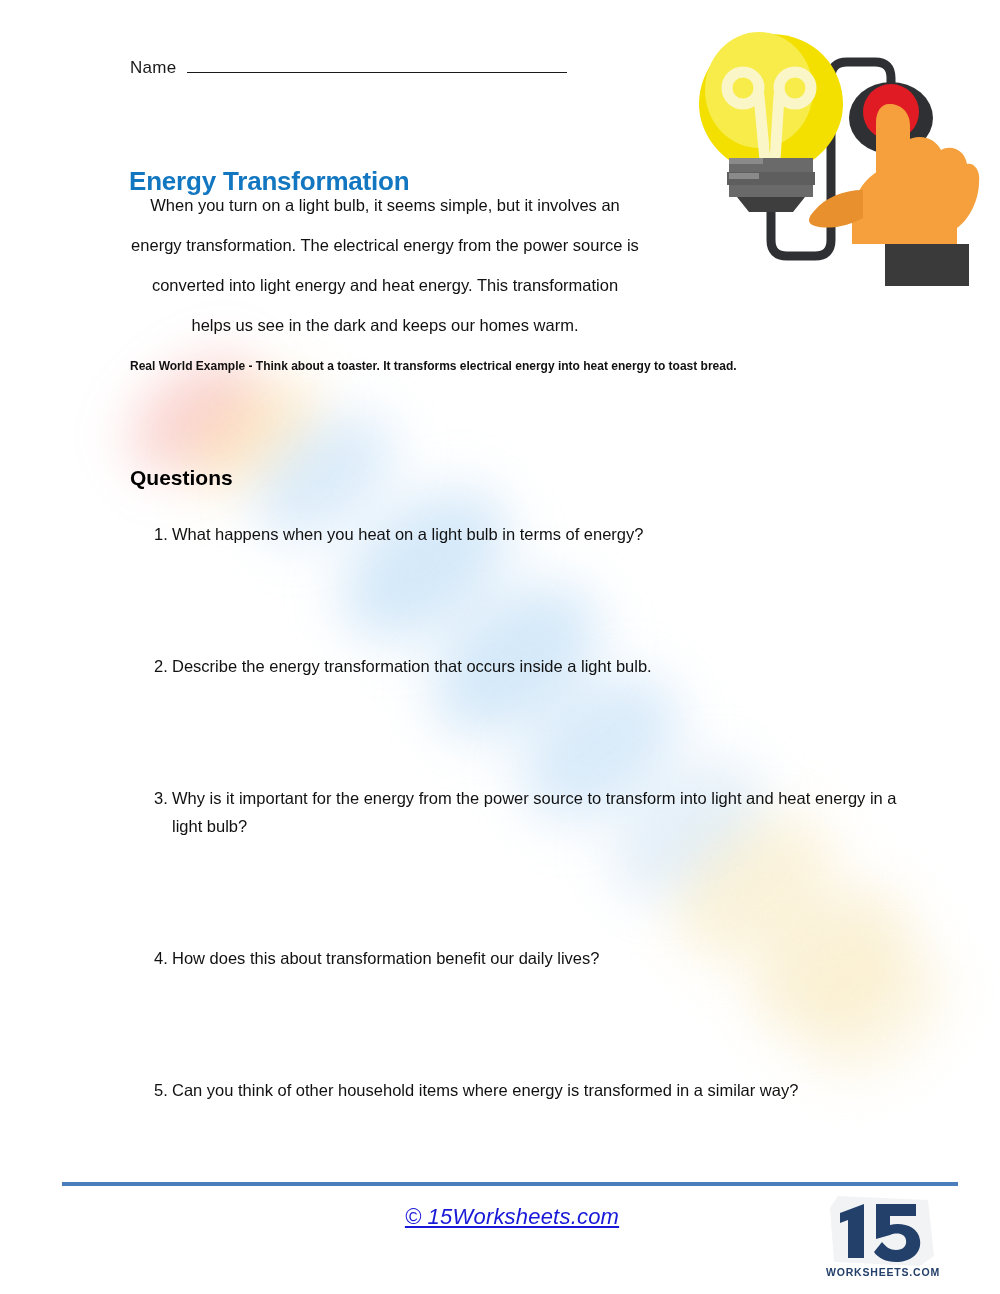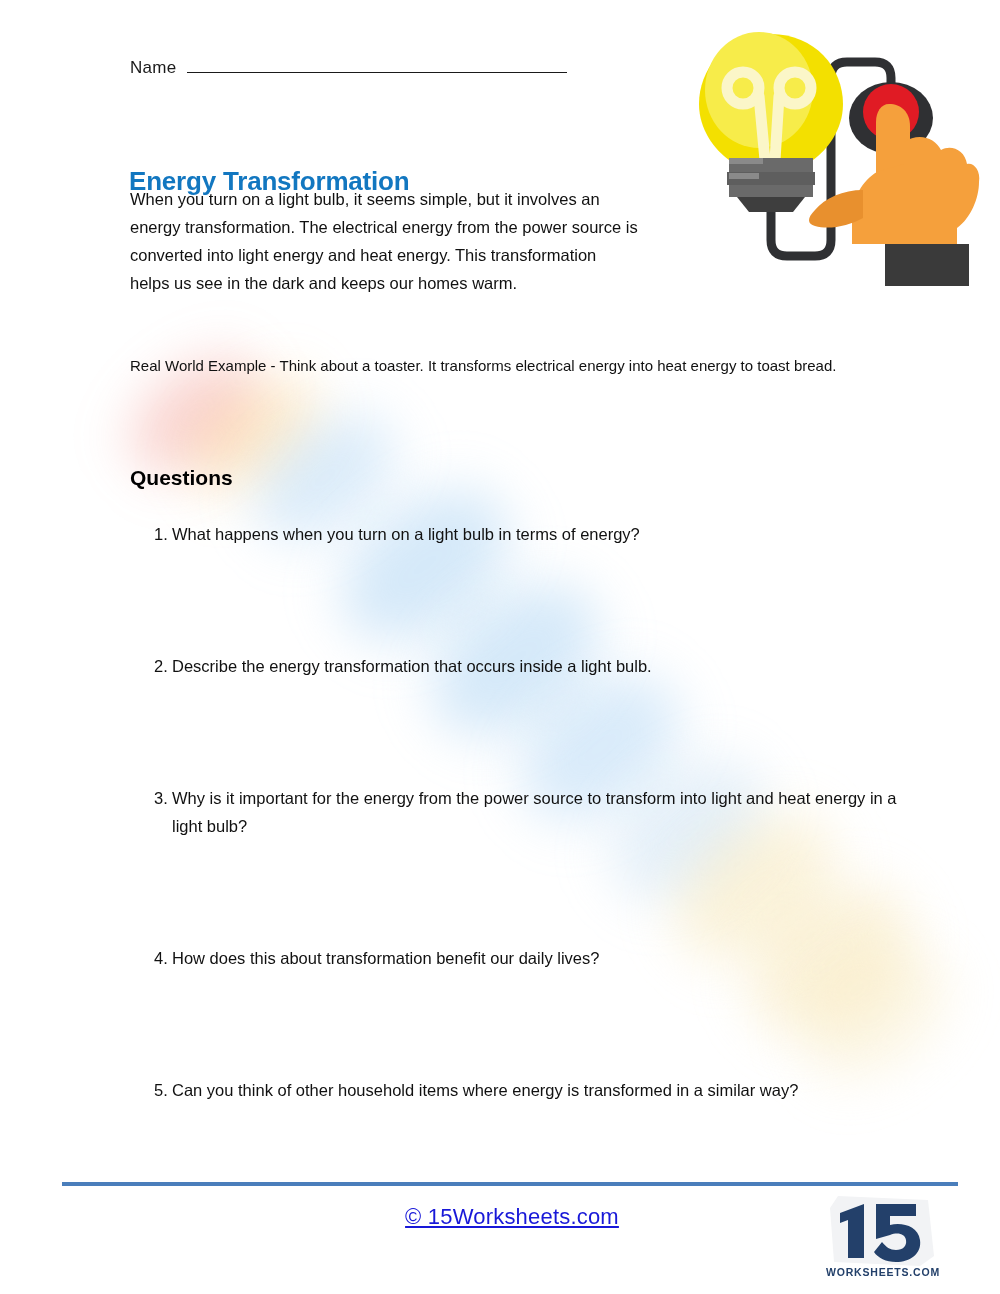--- a/index.html
+++ b/index.html
@@ -92,31 +92,33 @@
     margin-top: 48px;
   }
 
   
   .para-intro {
     position: absolute;
     left: 118px;
     top: 185px;
     width: 510px;
     font-size: 16.5px;
+    line-height: 40px;
+    color: #111111;
+    text-align: center;
+  }
+  .para-real {
+    position: absolute;
+    left: 118px;
+    top: 352px;
+    width: 775px;
+    font-size: 12px;
     line-height: 28px;
     color: #111111;
-  }
-  .para-real {
-    position: absolute;
-    left: 118px;
-    top: 352px;
-    width: 775px;
-    font-size: 15px;
-    line-height: 28px;
-    color: #111111;
+    font-weight: bold;
   }
 
   
   .q-heading {
     position: absolute;
     left: 118px;
     top: 466px;
     font-size: 21px;
     font-weight: bold;
     color: #000000;
@@ -176,20 +178,21 @@
     top: 1204px;
     width: 1000px;
     text-align: center;
     z-index: 2;
   }
   .footer-link a {
     font-size: 22px;
     color: #1818d8;
     text-decoration: underline;
     letter-spacing: 0.2px;
+    font-style: italic;
   }
   .logo {
     position: absolute;
     left: 812px;
     top: 1192px;
     width: 118px;
     height: 88px;
     z-index: 3;
   }
 </style>
@@ -222,21 +225,21 @@
 
     <div class="para-intro">When you turn on a light bulb, it seems simple, but it involves an energy transformation. The electrical energy from the power source is converted into light energy and heat energy. This transformation helps us see in the dark and keeps our homes warm.</div>
     <div class="para-real">Real World Example - Think about a toaster. It transforms electrical energy into heat energy to toast bread.</div>
 
     <div class="q-heading">Questions</div>
 
     <div class="q-list">
 
       <div class="q-item">
         <span class="q-num">1.</span>
-        <span class="q-text">What happens when you turn on a light bulb in terms of energy?</span>
+        <span class="q-text">What happens when you heat on a light bulb in terms of energy?</span>
       </div>
       <div class="q-gap-1"></div>
 
       <div class="q-item">
         <span class="q-num">2.</span>
         <span class="q-text">Describe the energy transformation that occurs inside a light bulb.</span>
       </div>
       <div class="q-gap-2"></div>
 
       <div class="q-item">

